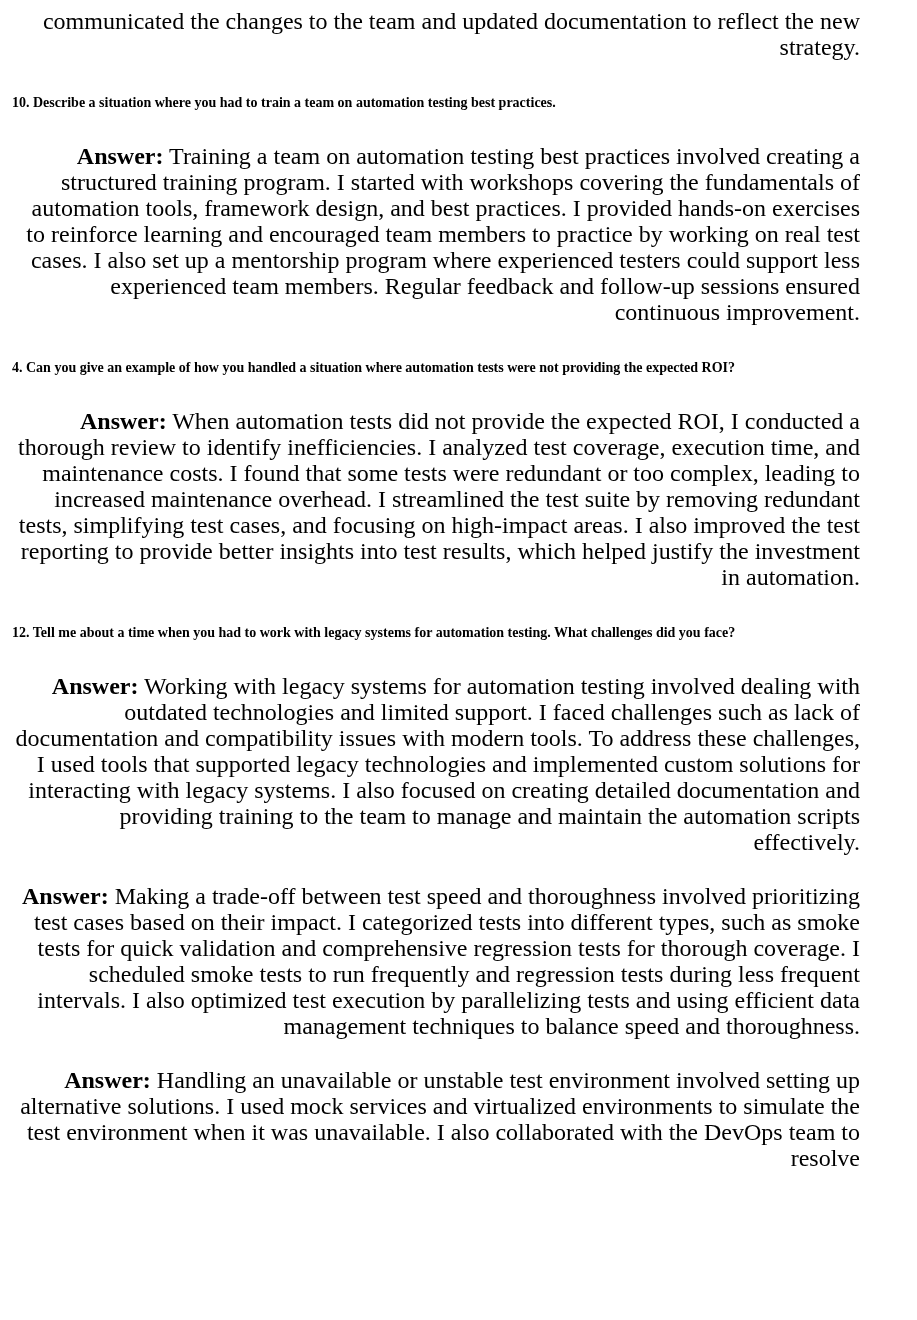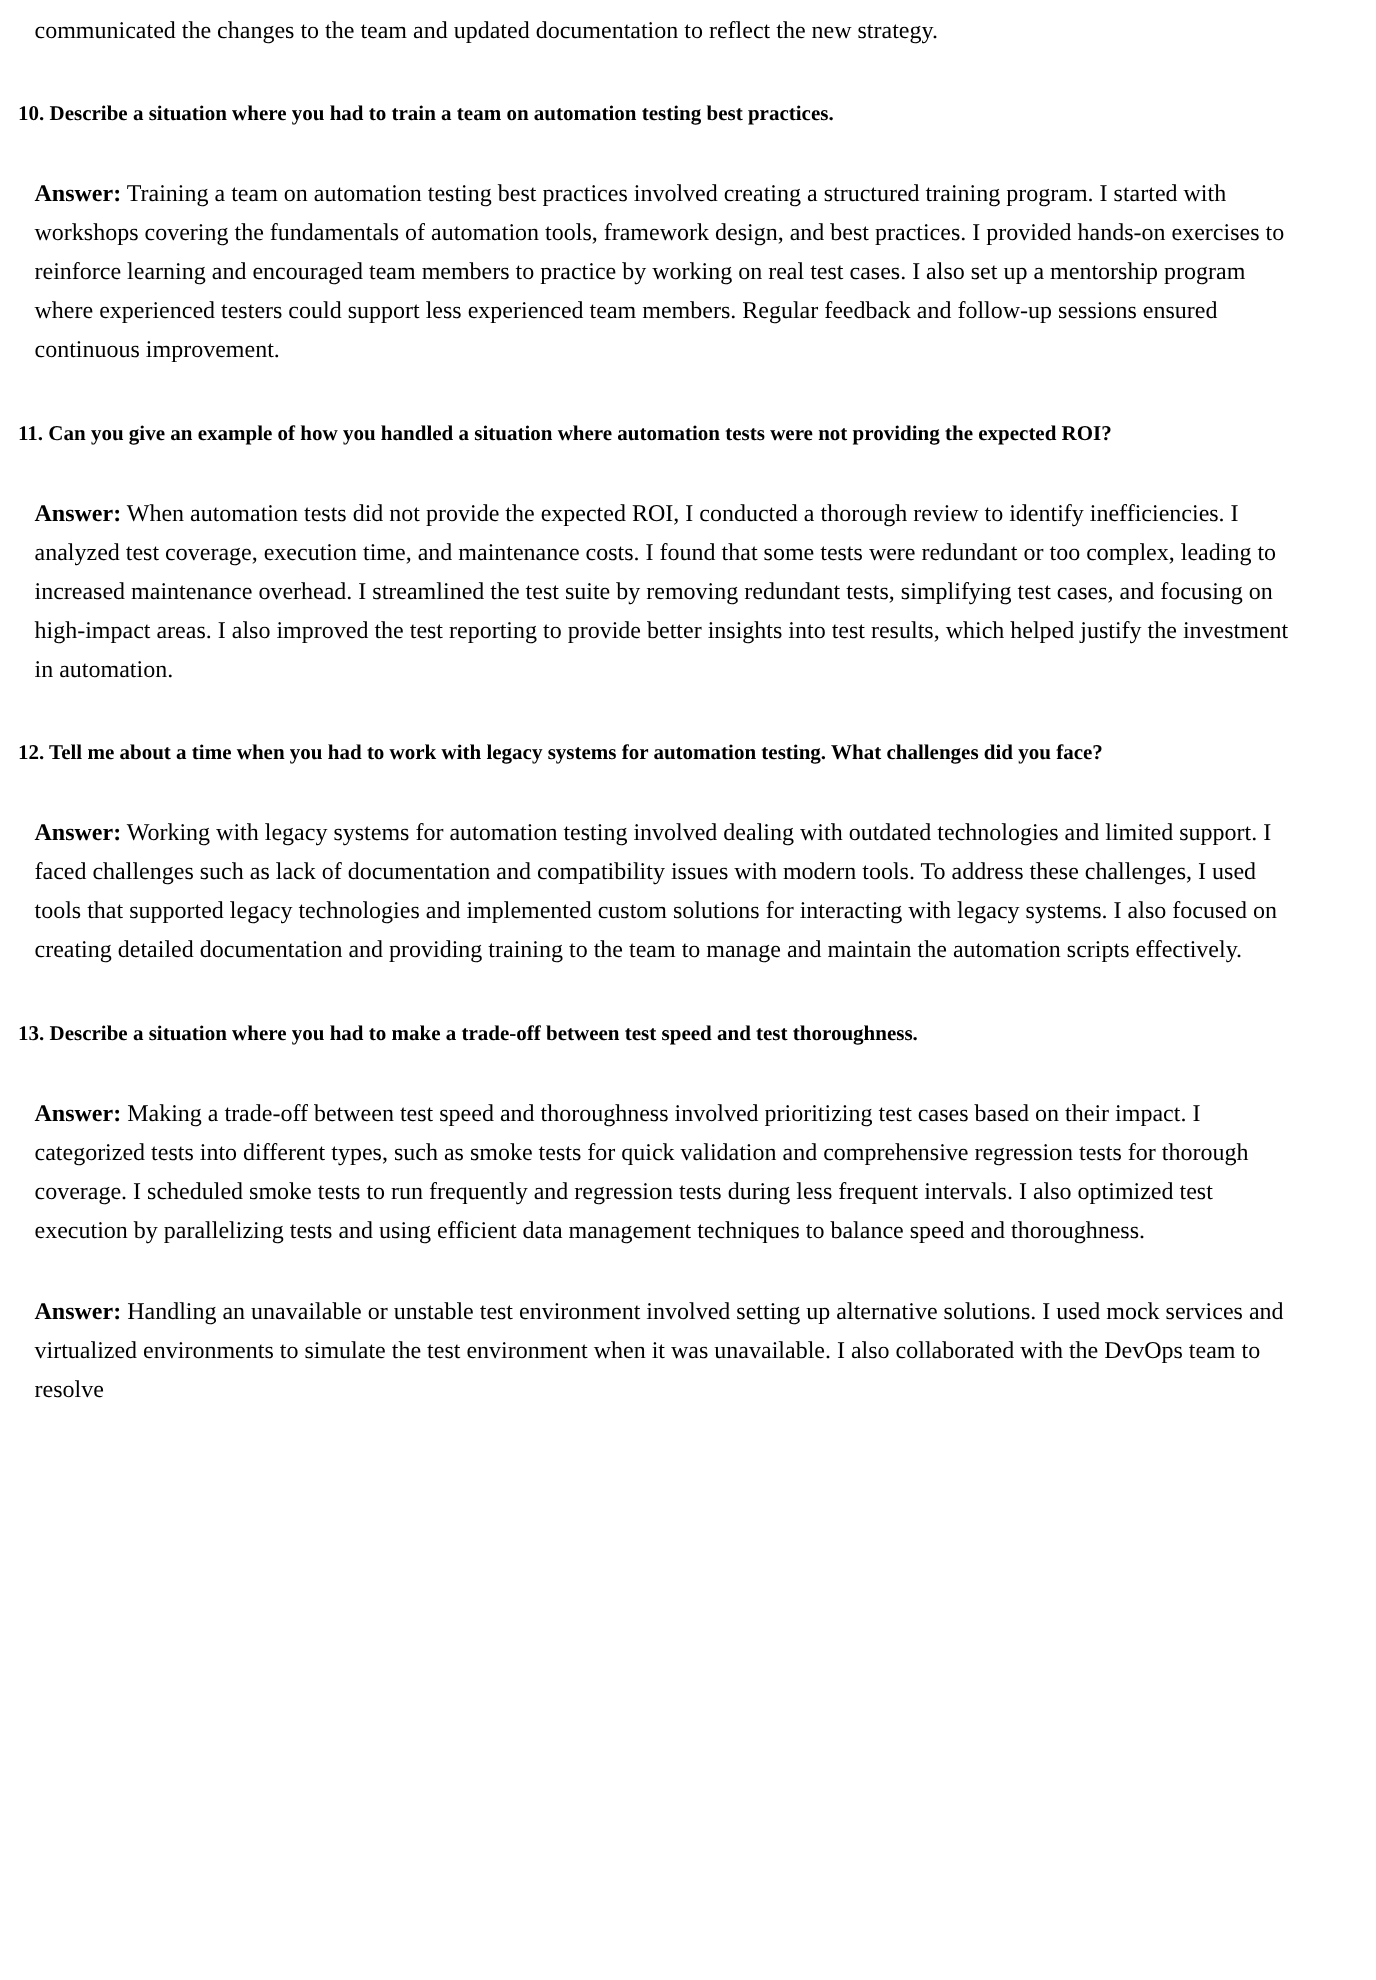--- a/index.html
+++ b/index.html
@@ -12,24 +12,24 @@
     color: #000000;
   }
   .page {
     width: 917px;
     min-height: 1320px;
     box-sizing: border-box;
     background: #ffffff;
     padding: 8px 57px 8px 12px;
   }
   .body-text {
-    font-size: 16px;
+    font-size: 24px;
     line-height: 26px;
-    margin: 0 0 28px 11px;
-    text-align: left;
+    margin: 0 0 28px 0;
+    text-align: right;
   }
   .heading {
     font-size: 14px;
     line-height: 29px;
     font-weight: bold;
     margin: 0 0 26px 0;
   }
   .answer-label {
     font-weight: bold;
     font-family: Liberation Serif, serif;
@@ -48,31 +48,30 @@
 <main class="page">
 
   <p class="body-text">communicated the changes to the team and updated documentation to reflect the new strategy.</p>
 
   <section>
     <h2 class="heading">10. Describe a situation where you had to train a team on automation testing best practices.</h2>
     <p class="body-text"><strong class="answer-label">Answer:</strong> <span>Training a team on automation testing best practices involved creating a structured training program. I started with workshops covering the fundamentals of automation tools, framework design, and best practices. I provided hands-on exercises to reinforce learning and encouraged team members to practice by working on real test cases. I also set up a mentorship program where experienced testers could support less experienced team members. Regular feedback and follow-up sessions ensured continuous improvement.</span></p>
   </section>
 
   <section>
-    <h2 class="heading">11. Can you give an example of how you handled a situation where automation tests were not providing the expected ROI?</h2>
+    <h2 class="heading">4. Can you give an example of how you handled a situation where automation tests were not providing the expected ROI?</h2>
     <p class="body-text"><strong class="answer-label">Answer:</strong> <span>When automation tests did not provide the expected ROI, I conducted a thorough review to identify inefficiencies. I analyzed test coverage, execution time, and maintenance costs. I found that some tests were redundant or too complex, leading to increased maintenance overhead. I streamlined the test suite by removing redundant tests, simplifying test cases, and focusing on high-impact areas. I also improved the test reporting to provide better insights into test results, which helped justify the investment in automation.</span></p>
   </section>
 
   <section>
     <h2 class="heading">12. Tell me about a time when you had to work with legacy systems for automation testing. What challenges did you face?</h2>
     <p class="body-text"><strong class="answer-label">Answer:</strong> <span>Working with legacy systems for automation testing involved dealing with outdated technologies and limited support. I faced challenges such as lack of documentation and compatibility issues with modern tools. To address these challenges, I used tools that supported legacy technologies and implemented custom solutions for interacting with legacy systems. I also focused on creating detailed documentation and providing training to the team to manage and maintain the automation scripts effectively.</span></p>
   </section>
 
   <section>
-    <h2 class="heading">13. Describe a situation where you had to make a trade-off between test speed and test thoroughness.</h2>
     <p class="body-text"><strong class="answer-label">Answer:</strong> <span>Making a trade-off between test speed and thoroughness involved prioritizing test cases based on their impact. I categorized tests into different types, such as smoke tests for quick validation and comprehensive regression tests for thorough coverage. I scheduled smoke tests to run frequently and regression tests during less frequent intervals. I also optimized test execution by parallelizing tests and using efficient data management techniques to balance speed and thoroughness.</span></p>
   </section>
 
   <section class="last">
     <p class="body-text"><strong class="answer-label">Answer:</strong> <span>Handling an unavailable or unstable test environment involved setting up alternative solutions. I used mock services and virtualized environments to simulate the test environment when it was unavailable. I also collaborated with the DevOps team to resolve</span></p>
   </section>
 
 </main>
 
 </body></html>

